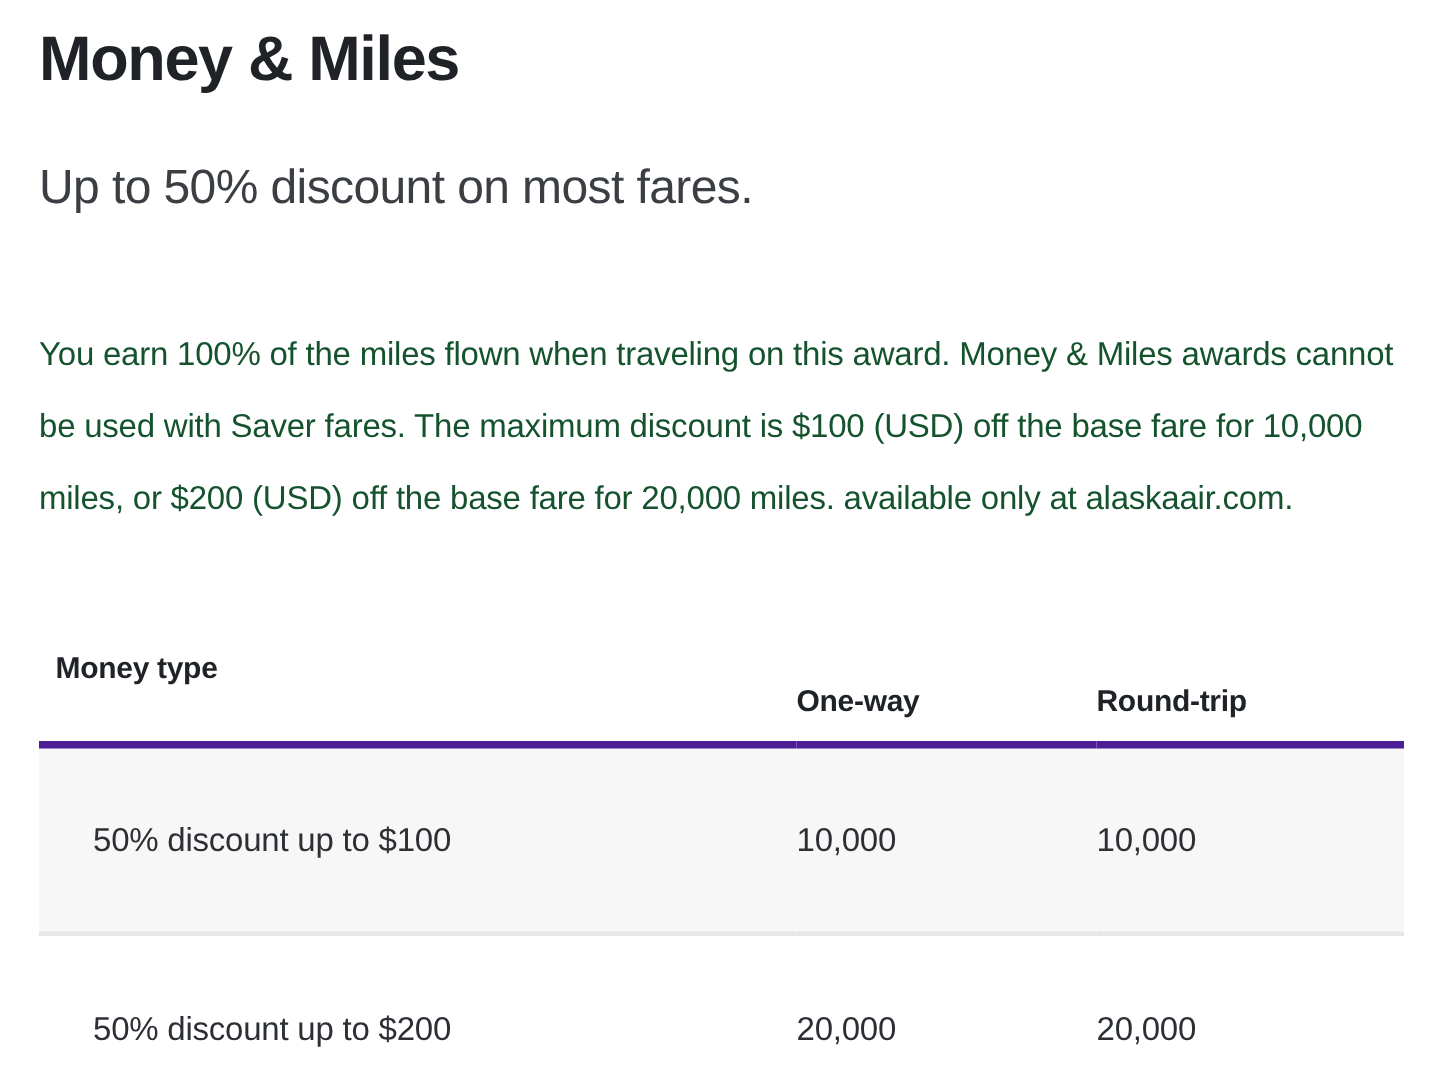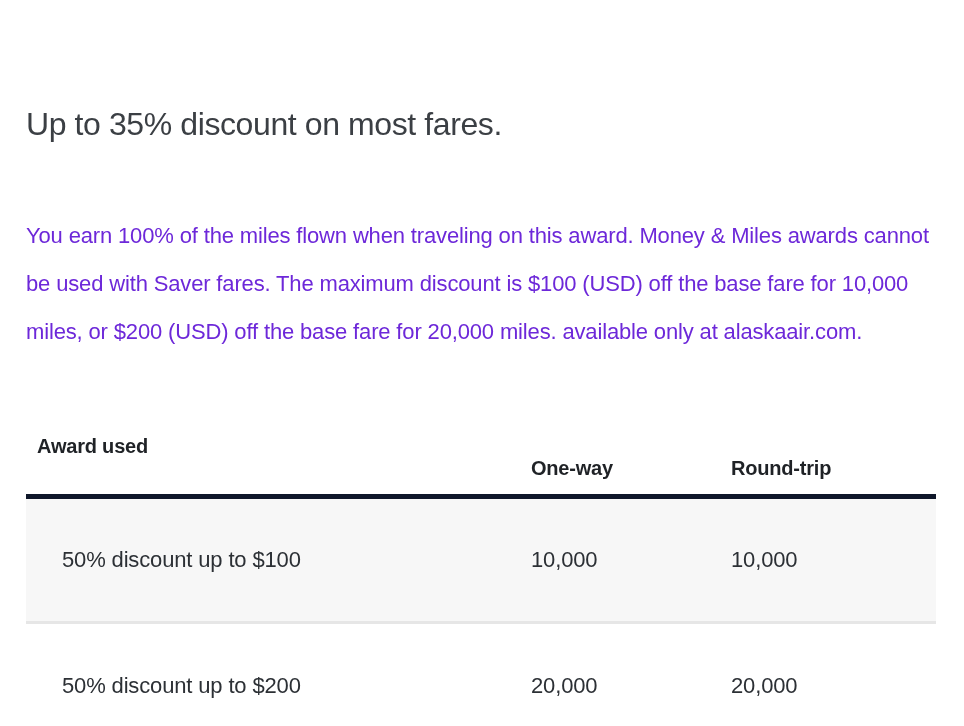--- a/index.html
+++ b/index.html
@@ -57,21 +57,21 @@
   .body-copy {
     position: absolute;
     left: 26px;
     top: 212px;
     width: 912px;
     margin: 0;
     font-size: 22px;
     line-height: 48px;
     font-weight: 400;
     letter-spacing: -0.15px;
-    color: #6d28d9;
+    color: #14532d;
     text-align: left;
   }
 
   
   .award-table {
     position: absolute;
     left: 26px;
     top: 430px;
     width: 910px;
     border-collapse: collapse;
@@ -126,43 +126,44 @@
 
   .td-num {
   }
 
   .row-shaded td {
     background: #f7f7f7;
   }
 
   
   .award-table tbody tr.row-shaded td {
-    border-top: 5px solid #0f172a;
+    border-top: 5px solid #4c1d95;
     border-bottom: 3px solid #e6e6e6;
   }
 </style>
 </head>
 <body>
 
 <div class="page">
 
+  <h1 class="page-title">Money &amp; Miles</h1>
 
-  <h2 class="page-subtitle">Up to 35% discount on most fares.</h2>
+  <h2 class="page-subtitle">Up to 50% discount on most fares.</h2>
 
   <p class="body-copy">You earn 100% of the miles flown when traveling on this award. Money &amp; Miles awards cannot be used with Saver fares. The maximum discount is $100 (USD) off the base fare for 10,000 miles, or $200 (USD) off the base fare for 20,000 miles. available only at alaskaair.com.</p>
 
   <table class="award-table">
     <colgroup>
       <col class="c-type">
       <col class="c-one">
       <col class="c-round">
     </colgroup>
     <thead>
       <tr>
-        <th class="th-type">Award used</th>
+        <th class="th-type">Money type</th>
         <th class="th-num">One-way</th>
         <th class="th-num">Round-trip</th>
       </tr>
     </thead>
     <tbody>
       <tr class="row-shaded">
         <td class="td-type">50% discount up to $100</td>
         <td class="td-num">10,000</td>
         <td class="td-num">10,000</td>
       </tr>

